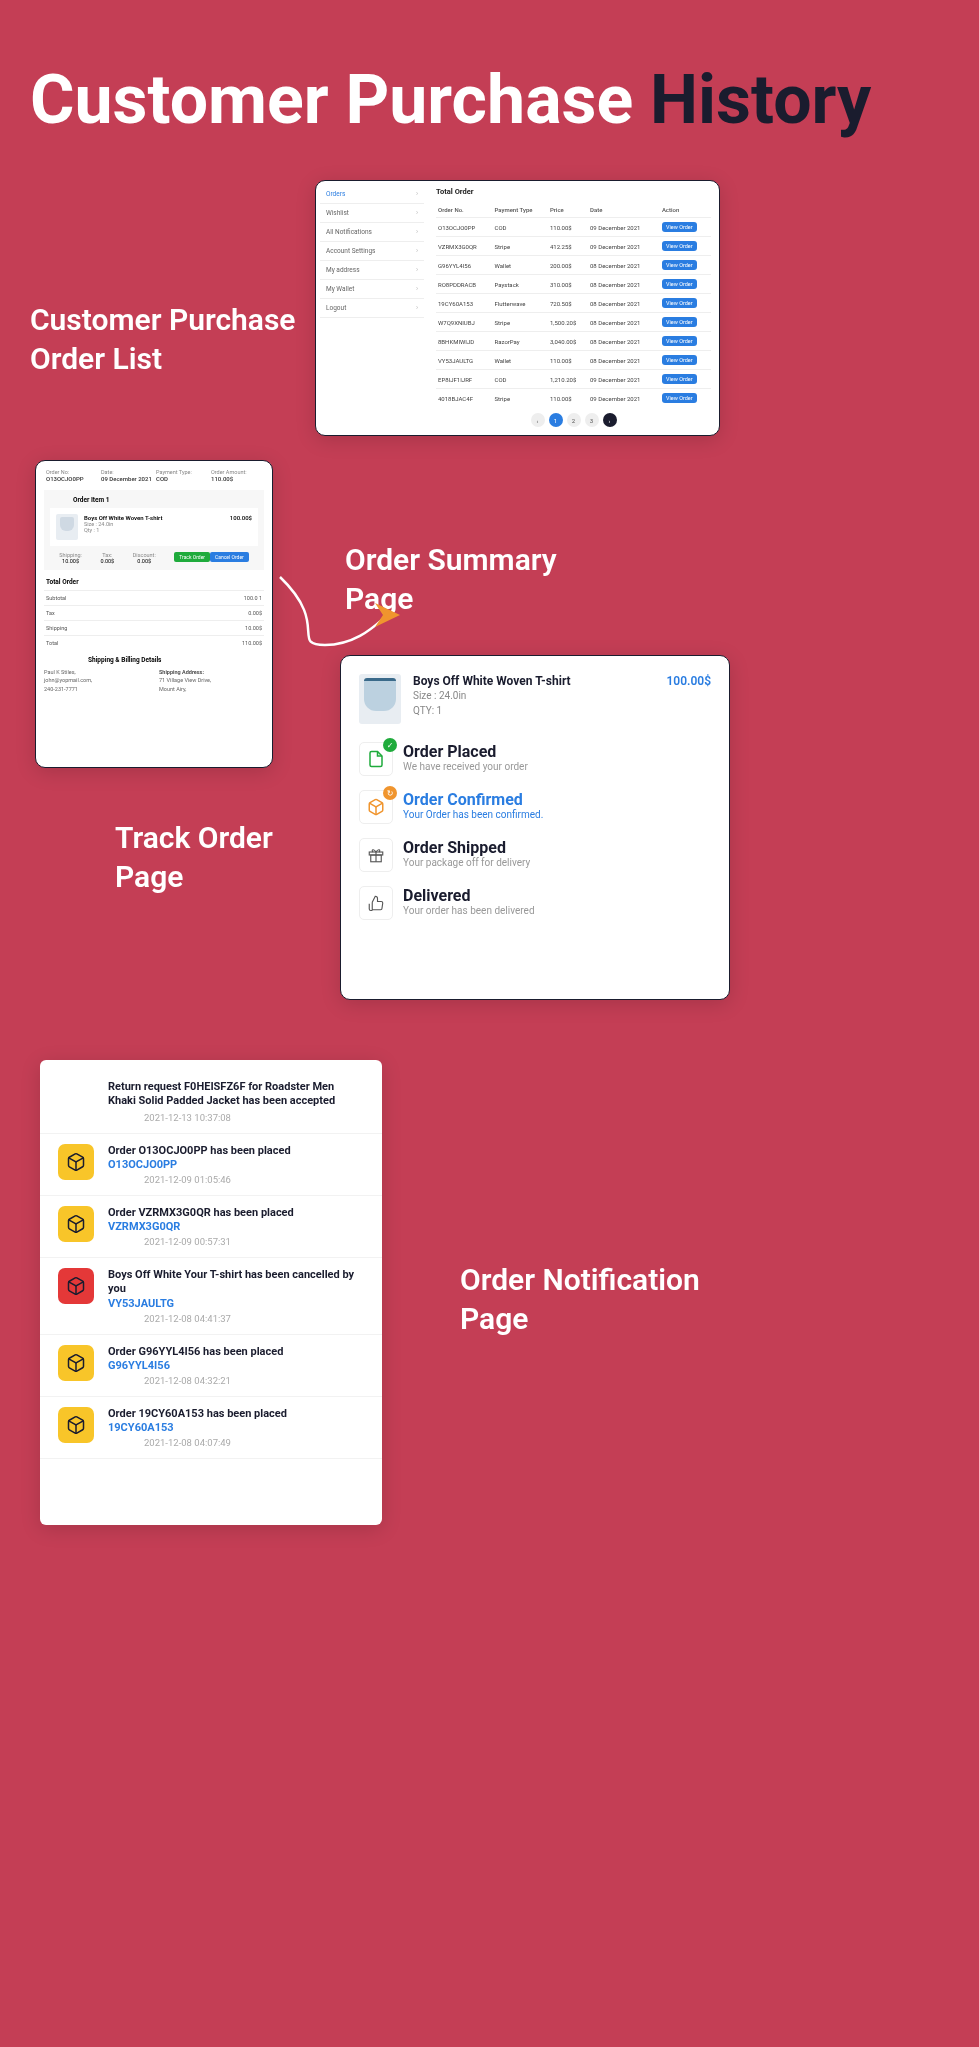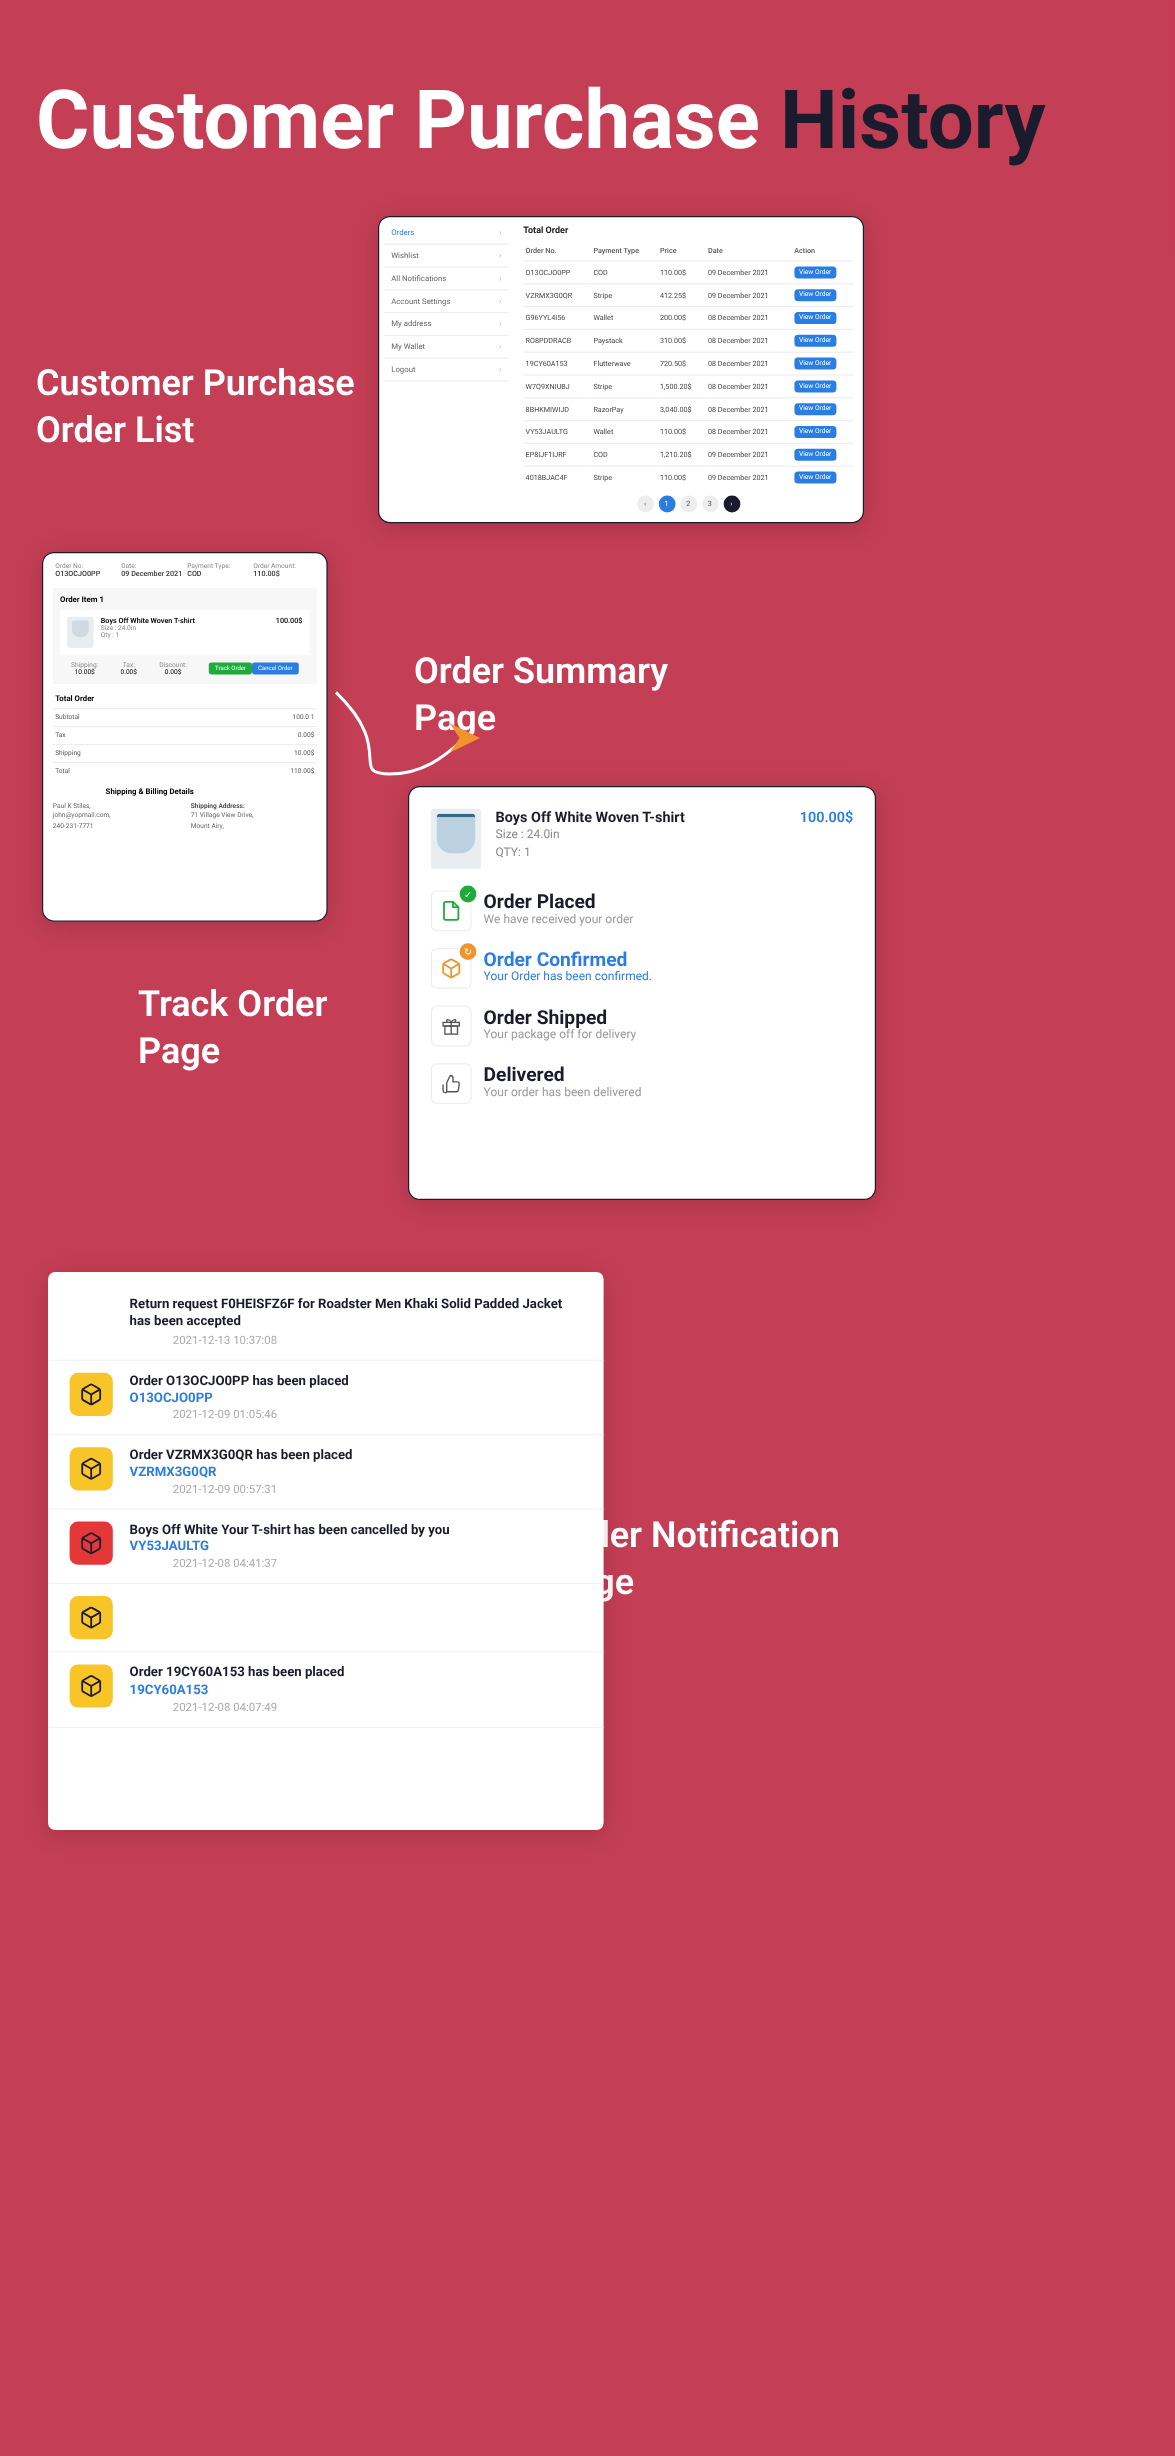--- a/index.html
+++ b/index.html
@@ -27,21 +27,21 @@
 .page-btn.active { background:#2a7de1; color:#fff; }
 .page-btn.next { background:#1a1c2e; color:#fff; }
 
 
 .ordersummary { left: 35px; top: 460px; width: 238px; height: 308px; font-size: 6px; border:1.5px solid #1a1c2e; padding:4px; }
 .summary-head { display:flex; padding:4px 6px; gap:4px; }
 .summary-head > div { flex:1; }
 .summary-head .lbl { color:#888; font-size:5.5px; }
 .summary-head .val { color:#333; font-weight:500; }
 .summary-box { background:#f7f7f7; padding:6px; margin:4px; }
-.summary-box-title { font-weight:700; font-size:6.5px; margin-bottom:4px; }
+.summary-box-title { font-weight:700; font-size:6.5px; margin-bottom:4px;margin-left:23px; }
 .product-row { display:flex; background:#fff; padding:6px; align-items:flex-start; }
 .product-thumb { width:22px; height:26px; background:#e8edf2; border-radius:2px; margin-right:6px; position:relative; }
 .product-thumb::after { content:""; position:absolute; top:3px; left:4px; right:4px; height:14px; background:#cfd9e3; border-radius:2px 2px 6px 6px; }
 .product-info { flex:1; }
 .product-name { font-weight:600; font-size:6px; }
 .product-meta { color:#888; font-size:5.5px; }
 .product-price { font-weight:500; font-size:6px; }
 .fee-row { display:flex; justify-content:space-around; margin-top:6px; font-size:5.5px; }
 .fee-row .lbl { color:#888; }
 .fee-row .grp { text-align:center; }
@@ -69,21 +69,21 @@
 .tl-icon-wrap { width:34px; height:34px; border:1px solid #eee; border-radius:5px; display:flex; align-items:center; justify-content:center; margin-right:10px; position:relative; }
 .tl-badge { position:absolute; top:-5px; right:-5px; width:14px; height:14px; border-radius:50%; display:flex; align-items:center; justify-content:center; font-size:8px; color:#fff; }
 .tl-badge.green { background:#1fab3c; }
 .tl-badge.orange { background:#f0952e; }
 .tl-title { font-weight:700; color:#1a1c2e; font-size:16px; }
 .tl-sub { color:#999; font-size:10px; }
 .tl-item.active .tl-title { color:#2a7de1; }
 .tl-item.active .tl-sub { color:#2a7de1; }
 
 
-.notify { left: 40px; top: 1060px; width: 463px; height: 465px; border-radius:6px; padding: 10px 0; font-size:10px; overflow:hidden; }
+.notify { left: 40px; top: 1060px; width: 342px; height: 465px; border-radius:6px; padding: 10px 0; font-size:10px; overflow:hidden; }
 .n-item { display:flex; align-items:flex-start; padding:10px 18px; border-bottom:1px solid #f2f2f2; }
 .n-icon { width:36px; height:36px; border-radius:7px; display:flex; align-items:center; justify-content:center; margin-right:14px; flex-shrink:0; }
 .n-icon.yellow { background:#f8c529; }
 .n-icon.red { background:#e43838; }
 .n-body { flex:1; }
 .n-title { font-weight:700; color:#1a1c2e; font-size:11px; line-height:1.3; }
 .n-link { color:#2a7de1; font-weight:700; font-size:11px; }
 .n-time { color:#aaa; font-size:9.5px; margin-top:3px;margin-left:36px; }
 
 .svg-box { width:18px; height:18px; }
@@ -433,20 +433,25 @@
       </div>
     </div>
     <div class="n-item">
       <div class="n-icon yellow">
         <svg class="svg-box-lg" viewBox="0 0 24 24" fill="none" stroke="#1a1c2e" stroke-width="1.8">
           <path d="M21 16V8a2 2 0 0 0-1-1.73l-7-4a2 2 0 0 0-2 0l-7 4A2 2 0 0 0 3 8v8a2 2 0 0 0 1 1.73l7 4a2 2 0 0 0 2 0l7-4A2 2 0 0 0 21 16z"></path>
           <polyline points="3.27 6.96 12 12.01 20.73 6.96"></polyline>
           <line x1="12" y1="22" x2="12" y2="12"></line>
         </svg>
       </div>
+      <div class="n-body">
+        <div class="n-title">Order G96YYL4I56 has been placed</div>
+        <div class="n-link">G96YYL4I56</div>
+        <div class="n-time">2021-12-08 04:32:21</div>
+      </div>
     </div>
     <div class="n-item">
       <div class="n-icon yellow">
         <svg class="svg-box-lg" viewBox="0 0 24 24" fill="none" stroke="#1a1c2e" stroke-width="1.8">
           <path d="M21 16V8a2 2 0 0 0-1-1.73l-7-4a2 2 0 0 0-2 0l-7 4A2 2 0 0 0 3 8v8a2 2 0 0 0 1 1.73l7 4a2 2 0 0 0 2 0l7-4A2 2 0 0 0 21 16z"></path>
           <polyline points="3.27 6.96 12 12.01 20.73 6.96"></polyline>
           <line x1="12" y1="22" x2="12" y2="12"></line>
         </svg>
       </div>
       <div class="n-body">

